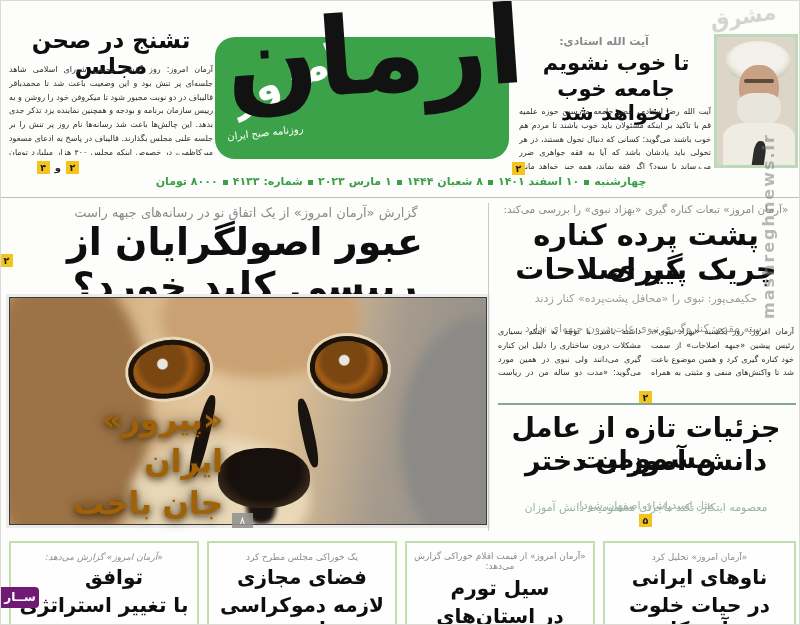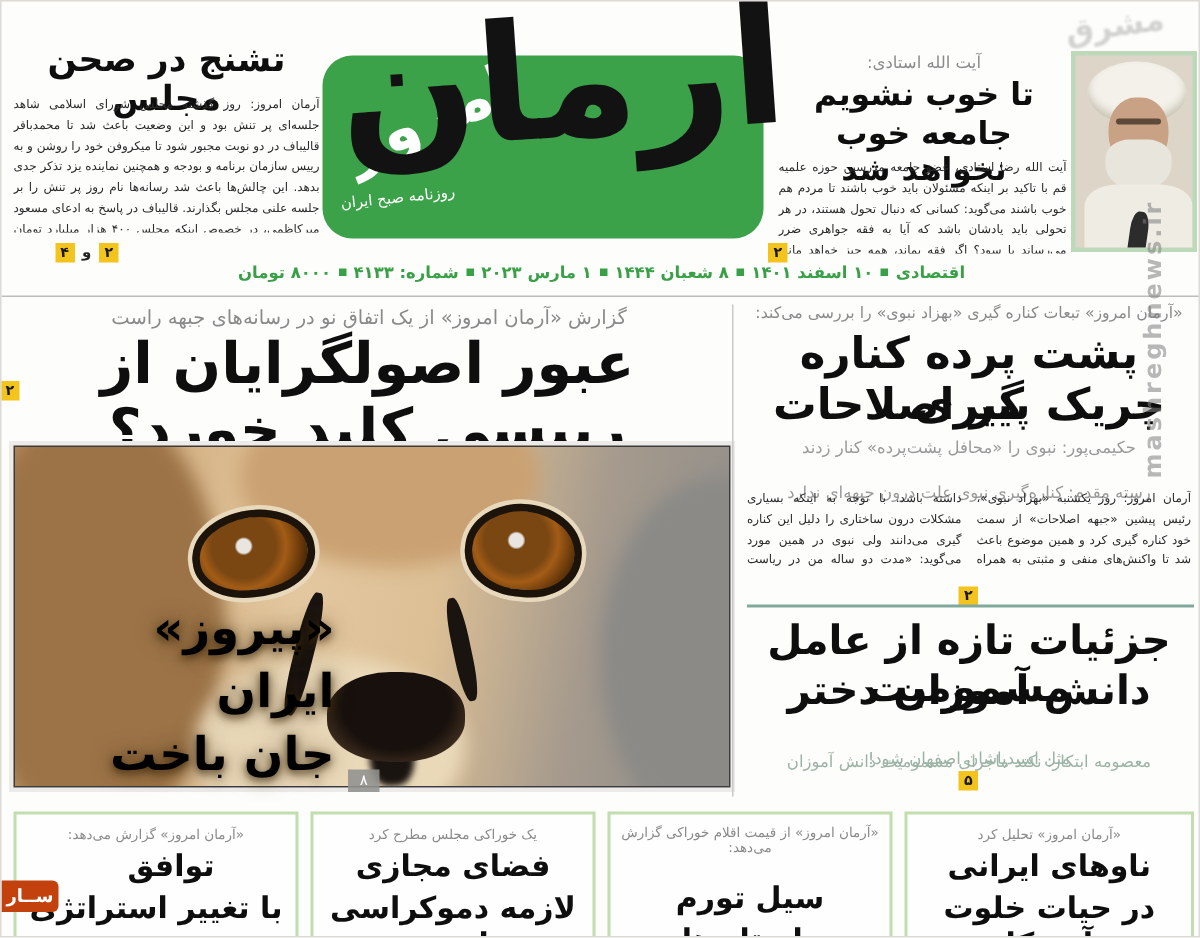--- a/index.html
+++ b/index.html
@@ -28,38 +28,38 @@
   #photo{left:8px;top:296px;width:478px;height:228px;border:1px solid #3c3c3c;
          box-shadow:0 0 0 3px #ecebe9;overflow:hidden;
          background:linear-gradient(100deg,#b98e62 0%,#d3af82 18%,#e3c79e 40%,#dcbf95 58%,#a59a8d 78%,#8f8d89 100%);}
   .eye{position:absolute;border-radius:50% 50% 46% 46%;background:
        radial-gradient(circle at 42% 38%,#e9e6e2 0 9%,#7a4713 12% 42%,#a35c16 55%,#5d3208 78%,#1d1207 95%);
        border:5px solid #1c140a;box-shadow:0 0 0 3px #e8d9bd;}
   .tear{position:absolute;background:#1a1410;border-radius:40%;}
   #nose{position:absolute;left:208px;top:150px;width:92px;height:60px;background:
         radial-gradient(ellipse at 50% 38%,#17100c 0 55%,#3a2a1d 75%,transparent 78%);border-radius:46%;}
   .furpatch{position:absolute;border-radius:50%;filter:blur(6px);}
-  #photo-caption{left:22px;top:398px;width:200px;color:#000000;font-weight:bold;font-size:31px;
+  #photo-caption{left:22px;top:398px;width:200px;color:#a16207;font-weight:bold;font-size:31px;
                  line-height:1.35;text-shadow:0 2px 6px rgba(60,40,10,.85),0 0 14px rgba(60,40,10,.6);}
   #photo-tab{left:231px;top:512px;width:21px;height:15px;background:rgba(145,145,142,.88);
              color:#fff;font-size:10px;text-align:center;line-height:15px;}
   
   #portrait{left:713px;top:33px;width:84px;height:134px;border:3px solid #bcd9ba;background:#ddd6c8;overflow:hidden;}
   .p-turban{position:absolute;left:8px;top:4px;width:66px;height:42px;background:#f3f1ea;border-radius:50%;box-shadow:inset 0 -4px 6px #c9c4b4;}
   .p-face{position:absolute;left:22px;top:28px;width:40px;height:48px;background:#c9a184;border-radius:45% 45% 50% 50%;}
   .p-beard{position:absolute;left:20px;top:56px;width:44px;height:34px;background:#e8e5dd;border-radius:40% 40% 55% 55%;}
   .p-robe{position:absolute;left:6px;top:86px;width:72px;height:48px;background:#efece3;border-radius:30% 30% 0 0;}
   .p-mic{position:absolute;left:36px;top:104px;width:12px;height:30px;background:#2c2c2c;border-radius:40% 40% 20% 20%;transform:rotate(8deg);}
   .p-eyes{position:absolute;left:27px;top:42px;width:30px;height:4px;background:#5c4a3a;border-radius:2px;}
   
   #wm-right{left:758px;top:28px;height:290px;writing-mode:vertical-rl;transform:rotate(180deg);
             color:rgba(125,125,125,.55);font-size:16px;letter-spacing:2px;font-weight:bold;z-index:60;}
   #wm-logo{left:706px;top:4px;width:70px;height:34px;color:rgba(140,140,140,.38);font-size:21px;
            font-weight:bold;transform:rotate(-8deg);filter:blur(.6px);z-index:60;}
-  #wm-ribbon{left:0;top:586px;width:38px;height:21px;background:#c2410c;color:#fff;font-size:12px;
+  #wm-ribbon{left:0;top:586px;width:38px;height:21px;background:#701a75;color:#fff;font-size:12px;
              font-weight:bold;line-height:21px;text-align:center;border-radius:0 4px 4px 0;z-index:70;}
   .vline{background:#c9c9c6;width:1px;}
   .hline{background:#bdbdb9;height:1px;}
 </style>
 </head>
 <body>
 
 <div id="page">
 
   <div class="abs" id="logo-box"></div>
@@ -76,28 +76,28 @@
   </div>
 
   <div class="abs" id="portrait">
     <div class="p-turban"></div>
     <div class="p-face"></div>
     <div class="p-eyes"></div>
     <div class="p-beard"></div>
     <div class="p-robe"></div>
     <div class="p-mic"></div>
   </div>
-  <div class="abs rtl kicker center" style="left:520px;top:34px;width:190px;font-size:11px;">آیت الله استادی:</div>
+  <div class="abs rtl kicker center" style="left:508px;top:34px;width:190px;font-size:11px;font-weight:bold;">آیت الله استادی:</div>
   <div class="abs rtl headline center" style="left:520px;top:50px;width:190px;font-size:21px;">تا خوب نشویم</div>
   <div class="abs rtl headline center" style="left:520px;top:76px;width:190px;font-size:21px;">جامعه خوب نخواهد شد</div>
   <div class="abs rtl body-text" style="left:518px;top:104px;width:192px;height:64px;overflow:hidden;">آیت الله رضا استادی، عضو جامعه مدرسین حوزه علمیه قم با تاکید بر اینکه مسئولان باید خوب باشند تا مردم هم خوب باشند می‌گوید: کسانی که دنبال تحول هستند، در هر تحولی باید یادشان باشد که آیا به فقه جواهری ضرر می‌رساند یا سود؟ اگر فقه بماند، همه چیز خواهد ماند؛ گویی اصل ماندگاری جمهوری هم به فقه است. اینکه منطق سابق یا منطق دیگر خوانده شود، بدون این تحول معلوم نیست ـ</div>
   <span class="pagebadge abs" style="left:511px;top:161px;">۲</span>
 
   <div class="abs rtl center" style="left:150px;top:174px;width:500px;font-size:11px;color:#3aa047;font-weight:bold;">
-    <span>اقتصادی</span><span class="sep-sq"></span><span>۱۰ اسفند ۱۴۰۱</span><span class="sep-sq"></span><span>۸ شعبان ۱۴۴۴</span><span class="sep-sq"></span><span>۱ مارس ۲۰۲۳</span><span class="sep-sq"></span><span>شماره: ۴۱۳۳</span><span class="sep-sq"></span><span>۸۰۰۰ تومان</span>
+    <span>چهارشنبه</span><span class="sep-sq"></span><span>۱۰ اسفند ۱۴۰۱</span><span class="sep-sq"></span><span>۸ شعبان ۱۴۴۴</span><span class="sep-sq"></span><span>۱ مارس ۲۰۲۳</span><span class="sep-sq"></span><span>شماره: ۴۱۳۳</span><span class="sep-sq"></span><span>۸۰۰۰ تومان</span>
   </div>
   <div class="abs hline" style="left:0;top:196px;width:800px;"></div>
 
   <div class="abs rtl kicker center" style="left:10px;top:204px;width:470px;font-size:13px;">گزارش «آرمان امروز» از یک اتفاق نو در رسانه‌های جبهه راست</div>
   <div class="abs rtl headline center" style="left:0;top:219px;width:488px;font-size:38px;">عبور اصولگرایان از رییسی کلید خورد؟</div>
   <span class="pagebadge abs" style="left:-1px;top:253px;">۲</span>
 
   <div class="abs" id="photo">
     <div class="furpatch" style="left:-30px;top:-30px;width:170px;height:290px;background:#9c7347;"></div>
     <div class="furpatch" style="left:150px;top:-40px;width:200px;height:120px;background:#caa172;"></div>
@@ -127,34 +127,34 @@
   <span class="pagebadge abs" style="left:638px;top:390px;">۲</span>
   <div class="abs greenline" style="left:497px;top:402px;width:298px;"></div>
 
   <div class="abs rtl headline center" style="left:495px;top:411px;width:300px;font-size:27px;">جزئیات تازه از عامل مسمومیت</div>
   <div class="abs rtl headline center" style="left:495px;top:444px;width:300px;font-size:27px;">دانش آموزان دختر</div>
   <div class="abs rtl center" style="left:505px;top:500px;width:280px;font-size:11px;color:#9bb3a4;">معصومه ابتکار: نکند ماجرای مسمومیت دانش آموزان</div>
   <div class="abs rtl center" style="left:505px;top:498px;width:280px;font-size:11px;color:#9bb3a4;">مثل اسیدپاشان اصفهان شود!</div>
   <span class="pagebadge abs" style="left:638px;top:513px;">۵</span>
 
   <div class="abs boxframe" style="left:8px;top:540px;width:190px;height:95px;">
-    <div class="rtl kicker center" style="margin-top:9px;font-size:9px;">«آرمان امروز» گزارش می‌دهد:</div>
+    <div class="rtl kicker center" style="margin-top:9px;font-size:9px;font-style:italic;">«آرمان امروز» گزارش می‌دهد:</div>
     <div class="rtl headline center" style="font-size:20px;margin-top:3px;padding-left:20px;">توافق</div>
     <div class="rtl headline center" style="font-size:20px;margin-top:4px;">با تغییر استراتژی</div>
     <div class="center" style="margin-top:6px;"></div>
   </div>
   <div class="abs boxframe" style="left:206px;top:540px;width:190px;height:95px;">
     <div class="rtl kicker center" style="margin-top:9px;font-size:9px;">یک خوراکی مجلس مطرح کرد</div>
     <div class="rtl headline center" style="font-size:20px;margin-top:3px;">فضای مجازی</div>
     <div class="rtl headline center" style="font-size:20px;margin-top:4px;">لازمه دموکراسی است</div>
 
   </div>
   <div class="abs boxframe" style="left:404px;top:540px;width:190px;height:95px;">
     <div class="rtl kicker center" style="margin-top:8px;font-size:9px;">«آرمان امروز» از قیمت اقلام خوراکی گزارش می‌دهد:</div>
-    <div class="rtl headline center" style="font-size:20px;margin-top:15px;">سیل تورم</div>
+    <div class="rtl headline center" style="font-size:20px;margin-top:5px;">سیل تورم</div>
     <div class="rtl headline center" style="font-size:20px;margin-top:4px;">در استان‌های محروم</div>
 
   </div>
   <div class="abs boxframe" style="left:602px;top:540px;width:193px;height:95px;">
     <div class="rtl kicker center" style="margin-top:9px;font-size:9px;">«آرمان امروز» تحلیل کرد</div>
     <div class="rtl headline center" style="font-size:20px;margin-top:3px;">ناوهای ایرانی</div>
     <div class="rtl headline center" style="font-size:20px;margin-top:4px;">در حیات خلوت آمریکا</div>
 
   </div>
 

